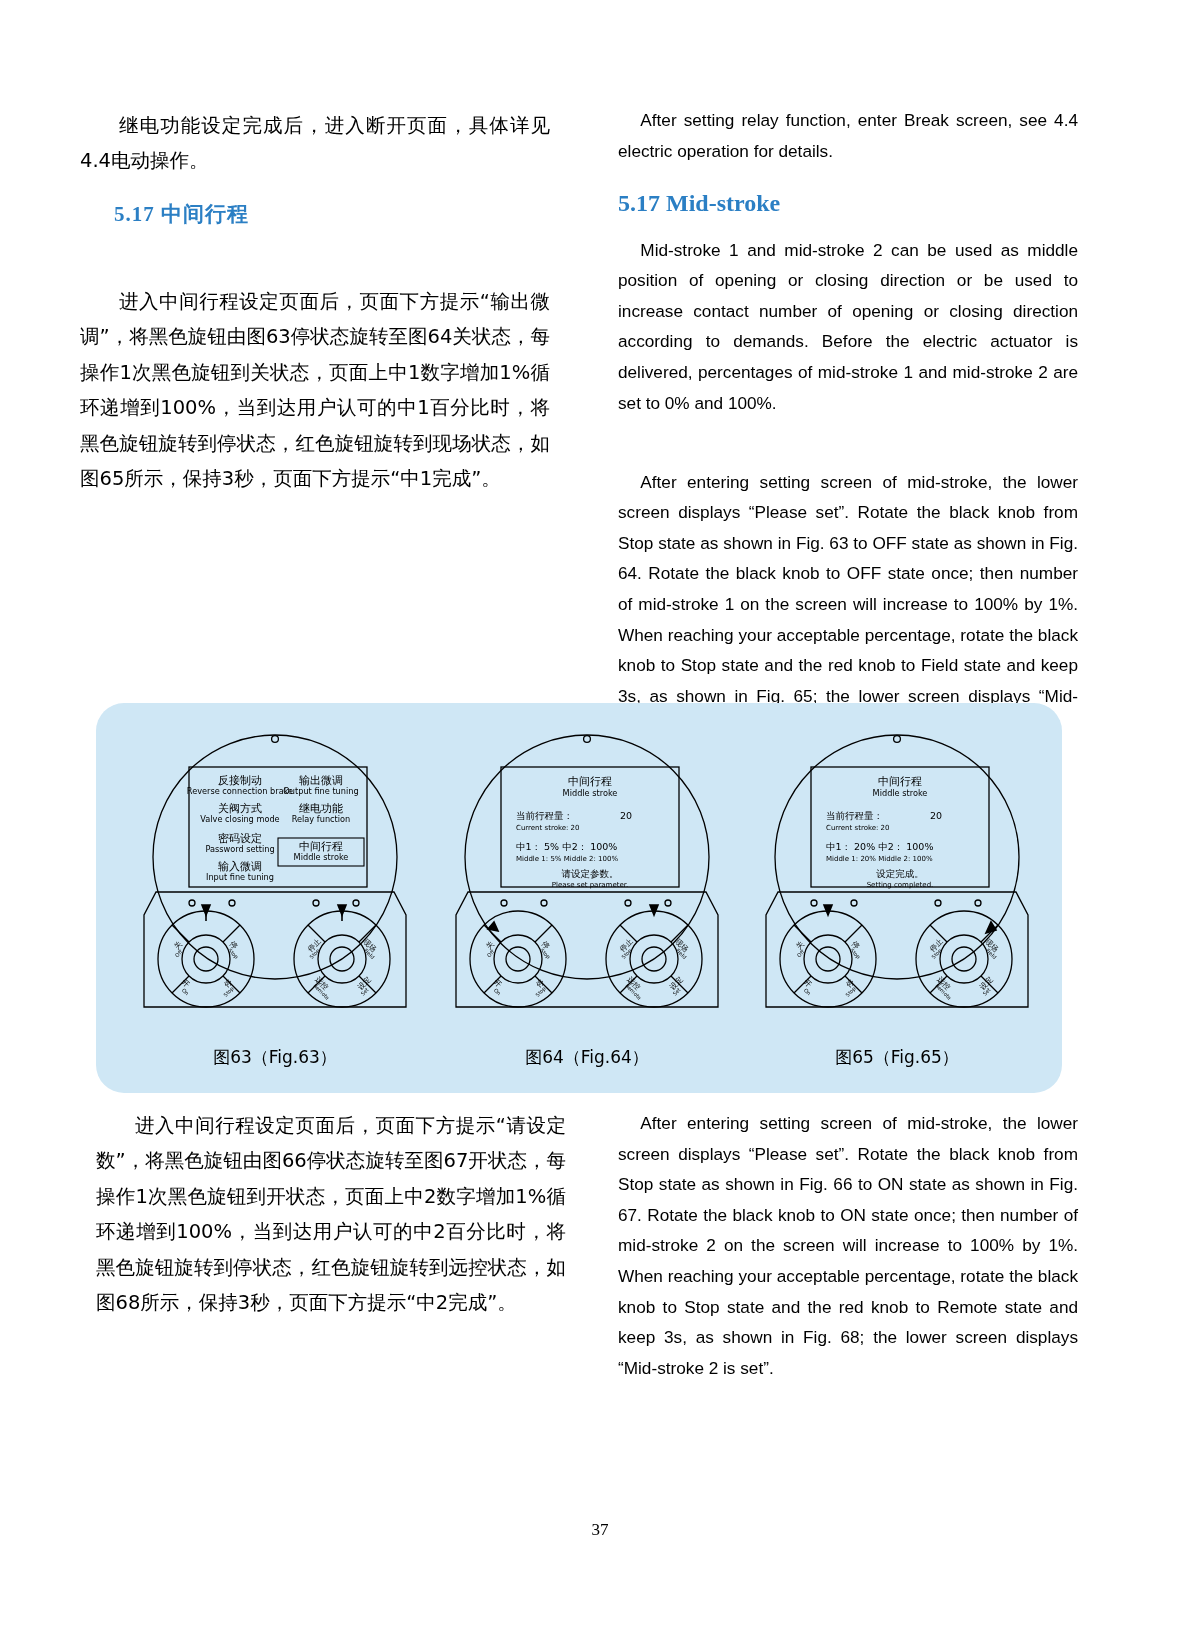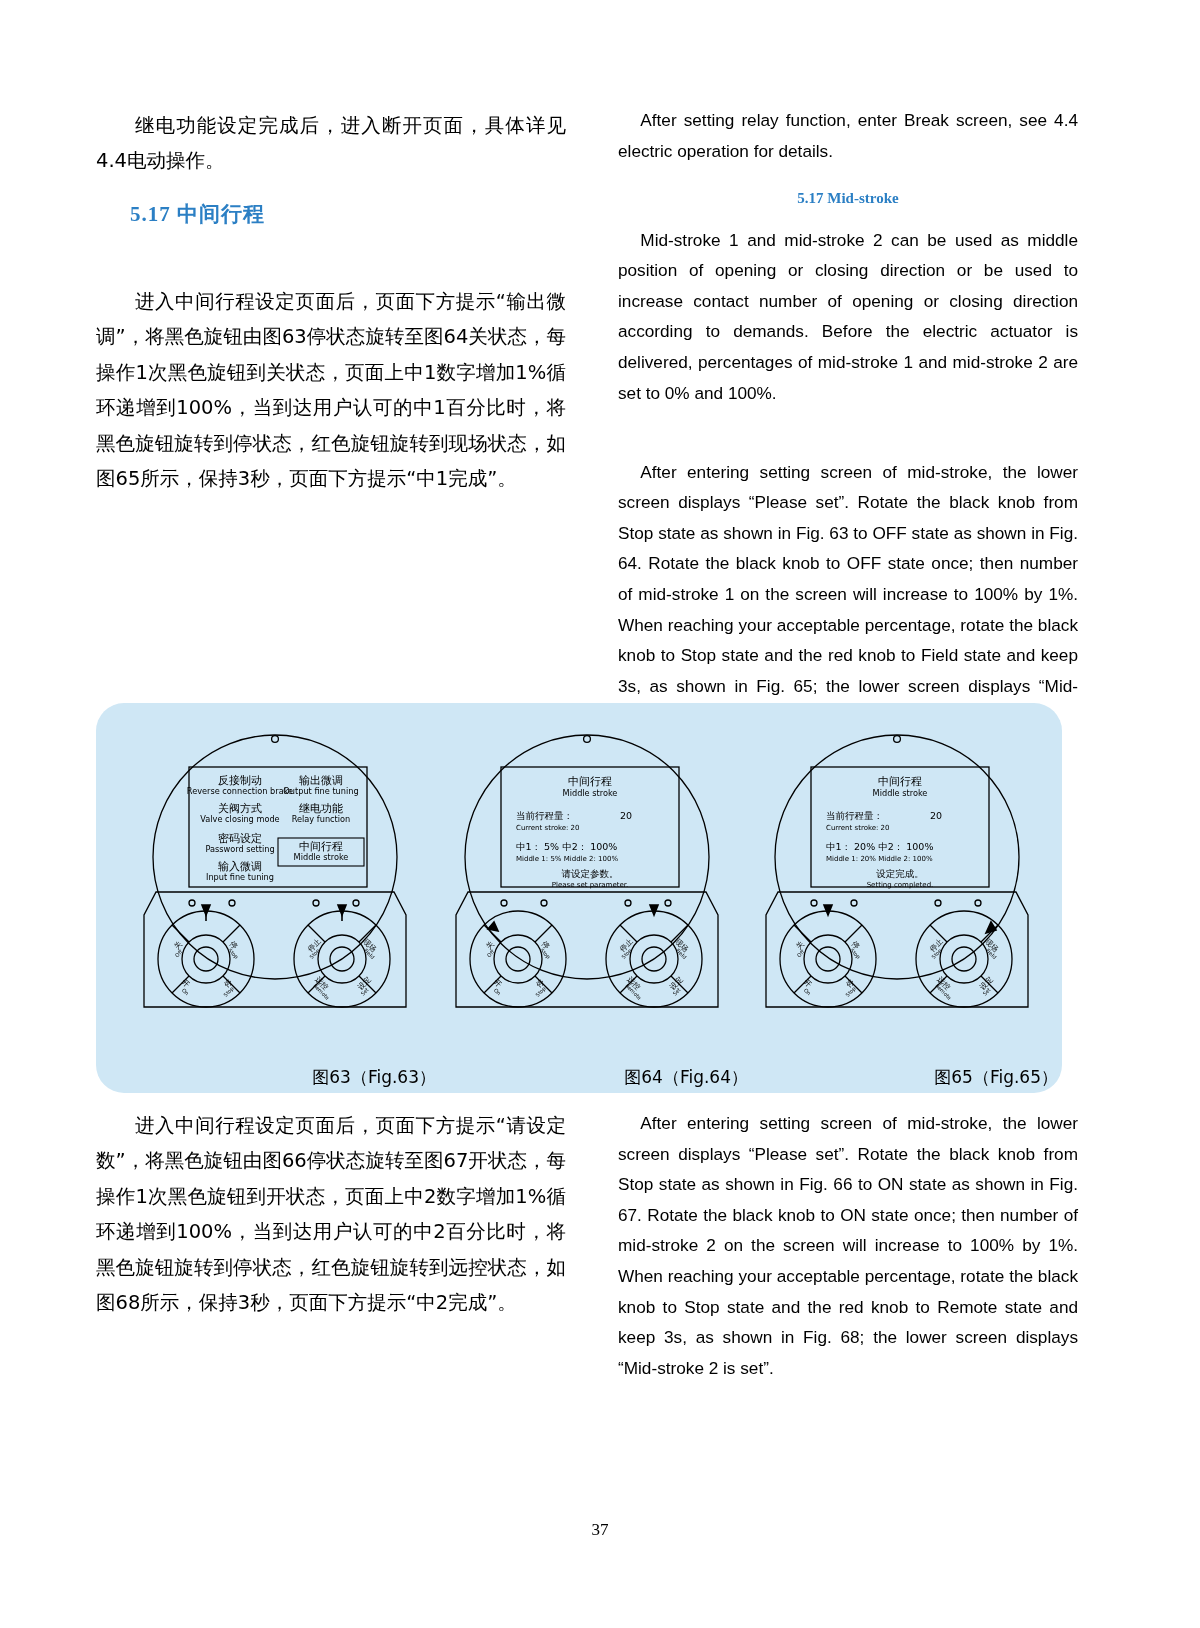--- a/index.html
+++ b/index.html
@@ -17,21 +17,21 @@
   .page {
     position: absolute;
     left: 0; top: 0;
     width: 1200px;
     height: 1628px;
     box-sizing: border-box;
     padding: 0;
   }
   .col-left {
     position: absolute;
-    left: 96px;
+    left: 80px;
     top: 88px;
     width: 470px;
   }
   .col-right {
     position: absolute;
     left: 618px;
     top: 88px;
     width: 460px;
   }
   .zh {
@@ -53,23 +53,22 @@
     font-family: Liberation Serif, serif;
     color: #2b7fc4;
     font-size: 21px;
     font-weight: 600;
     margin: 22px 0 10px 34px;
     letter-spacing: 1px;
   }
   .heading-en {
     font-family: "Liberation Serif", serif;
     color: #2b7fc4;
-    font-size: 15px;
+    font-size: 24px;
     margin: 24px 0 12px 0;
-    text-align: center;
   }
   .gap-sm { height: 14px; }
   .gap-md { height: 26px; }
 
   
   .figure-band {
     position: absolute;
     left: 96px;
     top: 703px;
     width: 966px;
@@ -78,24 +77,24 @@
     border-radius: 28px;
   }
   .fig-cell {
     position: absolute;
     top: 0;
     width: 322px;
     height: 390px;
   }
   .fig-caption {
     position: absolute;
-    bottom: 4px;
+    bottom: 24px;
     left: 0;
     width: 100%;
-    text-align: right;
+    text-align: center;
     font-family: "DejaVu Sans", sans-serif;
     font-size: 17px;
     color: #000;
   }
   .fig-svg { position: absolute; left: 0; top: 4px; }
 
   .page-number {
     position: absolute;
     left: 0;
     top: 1520px;

